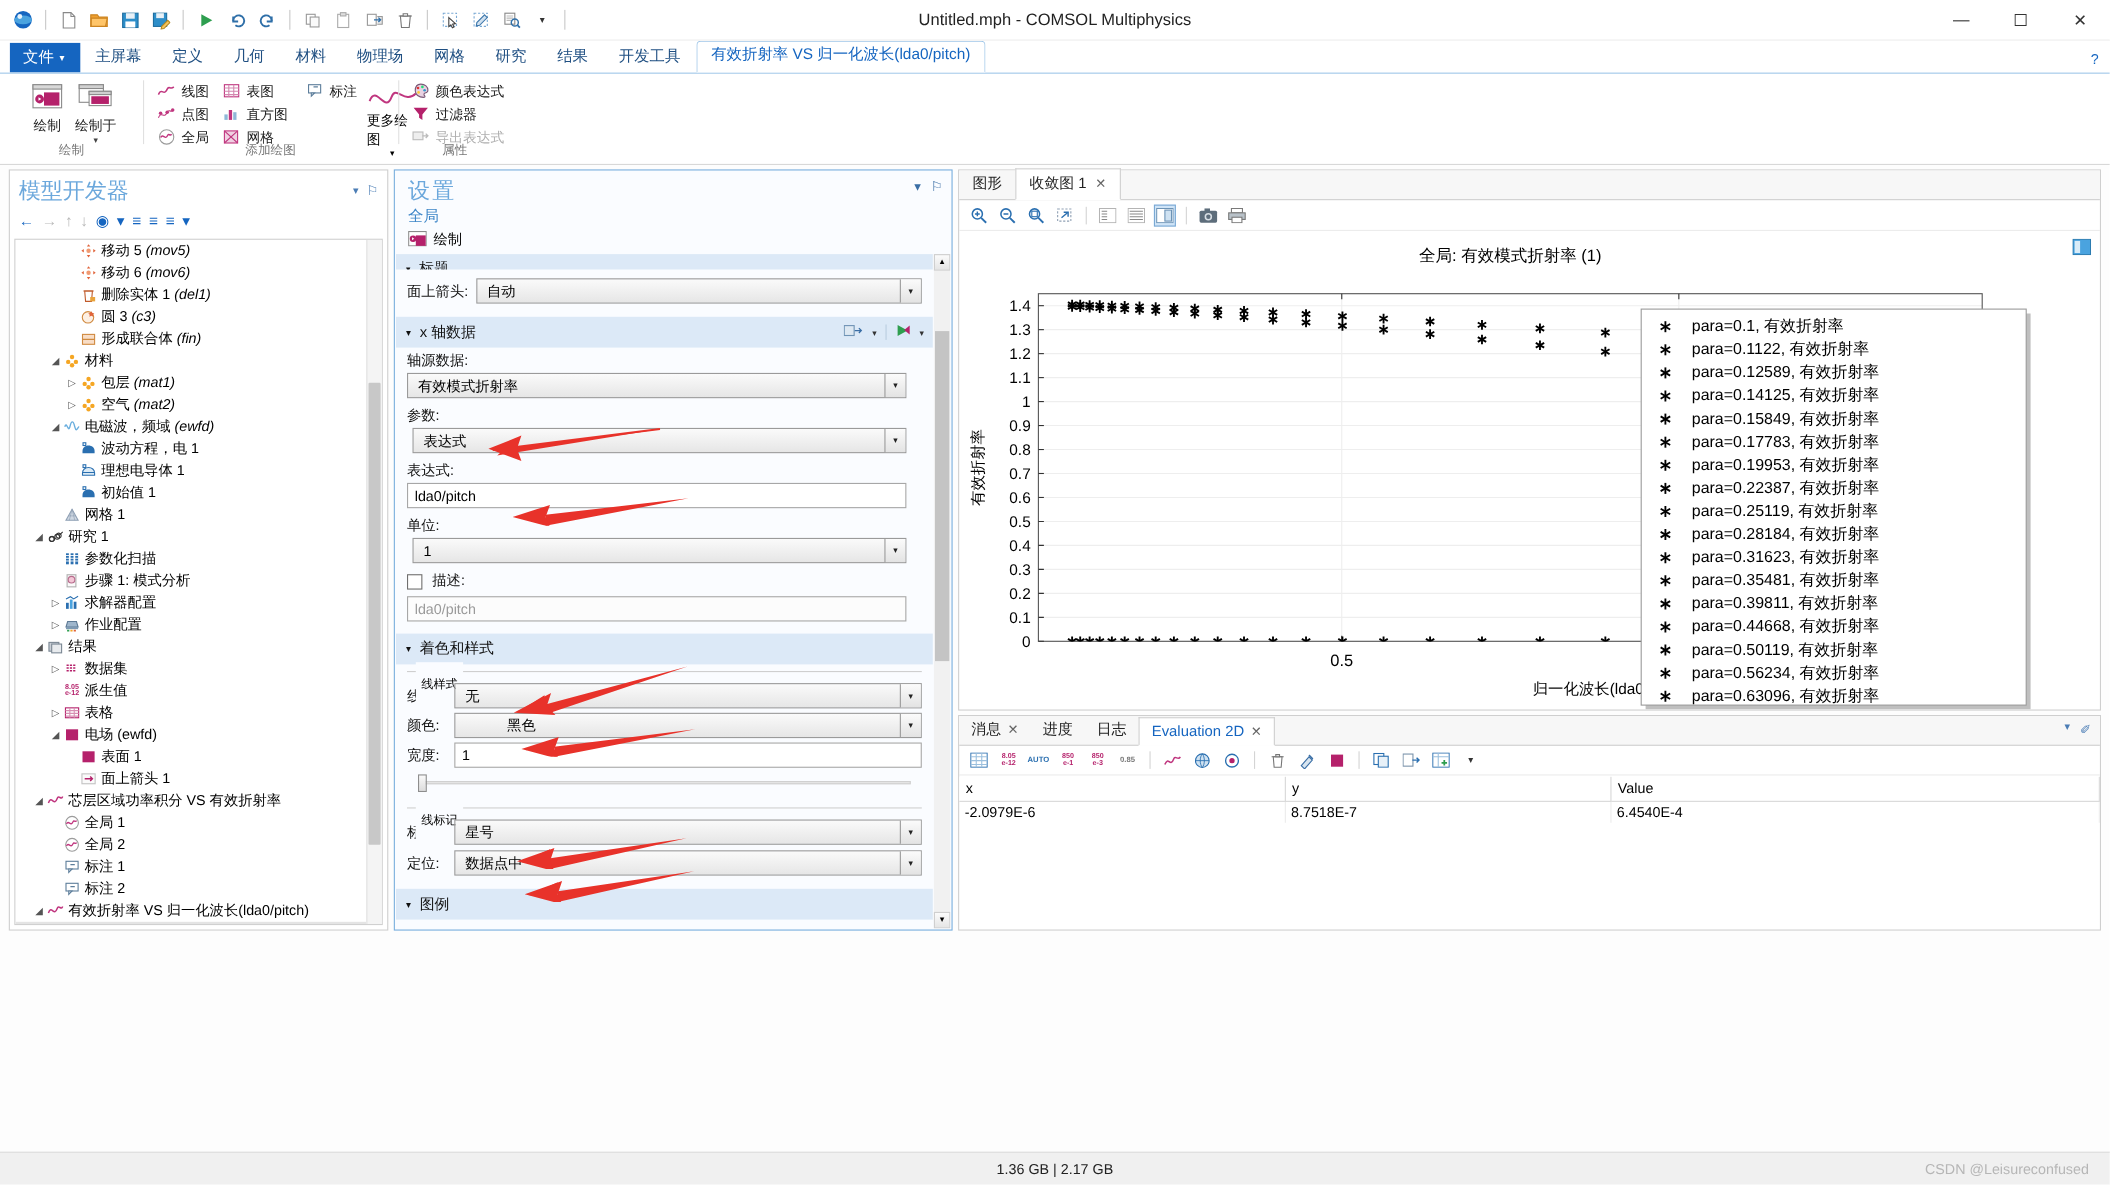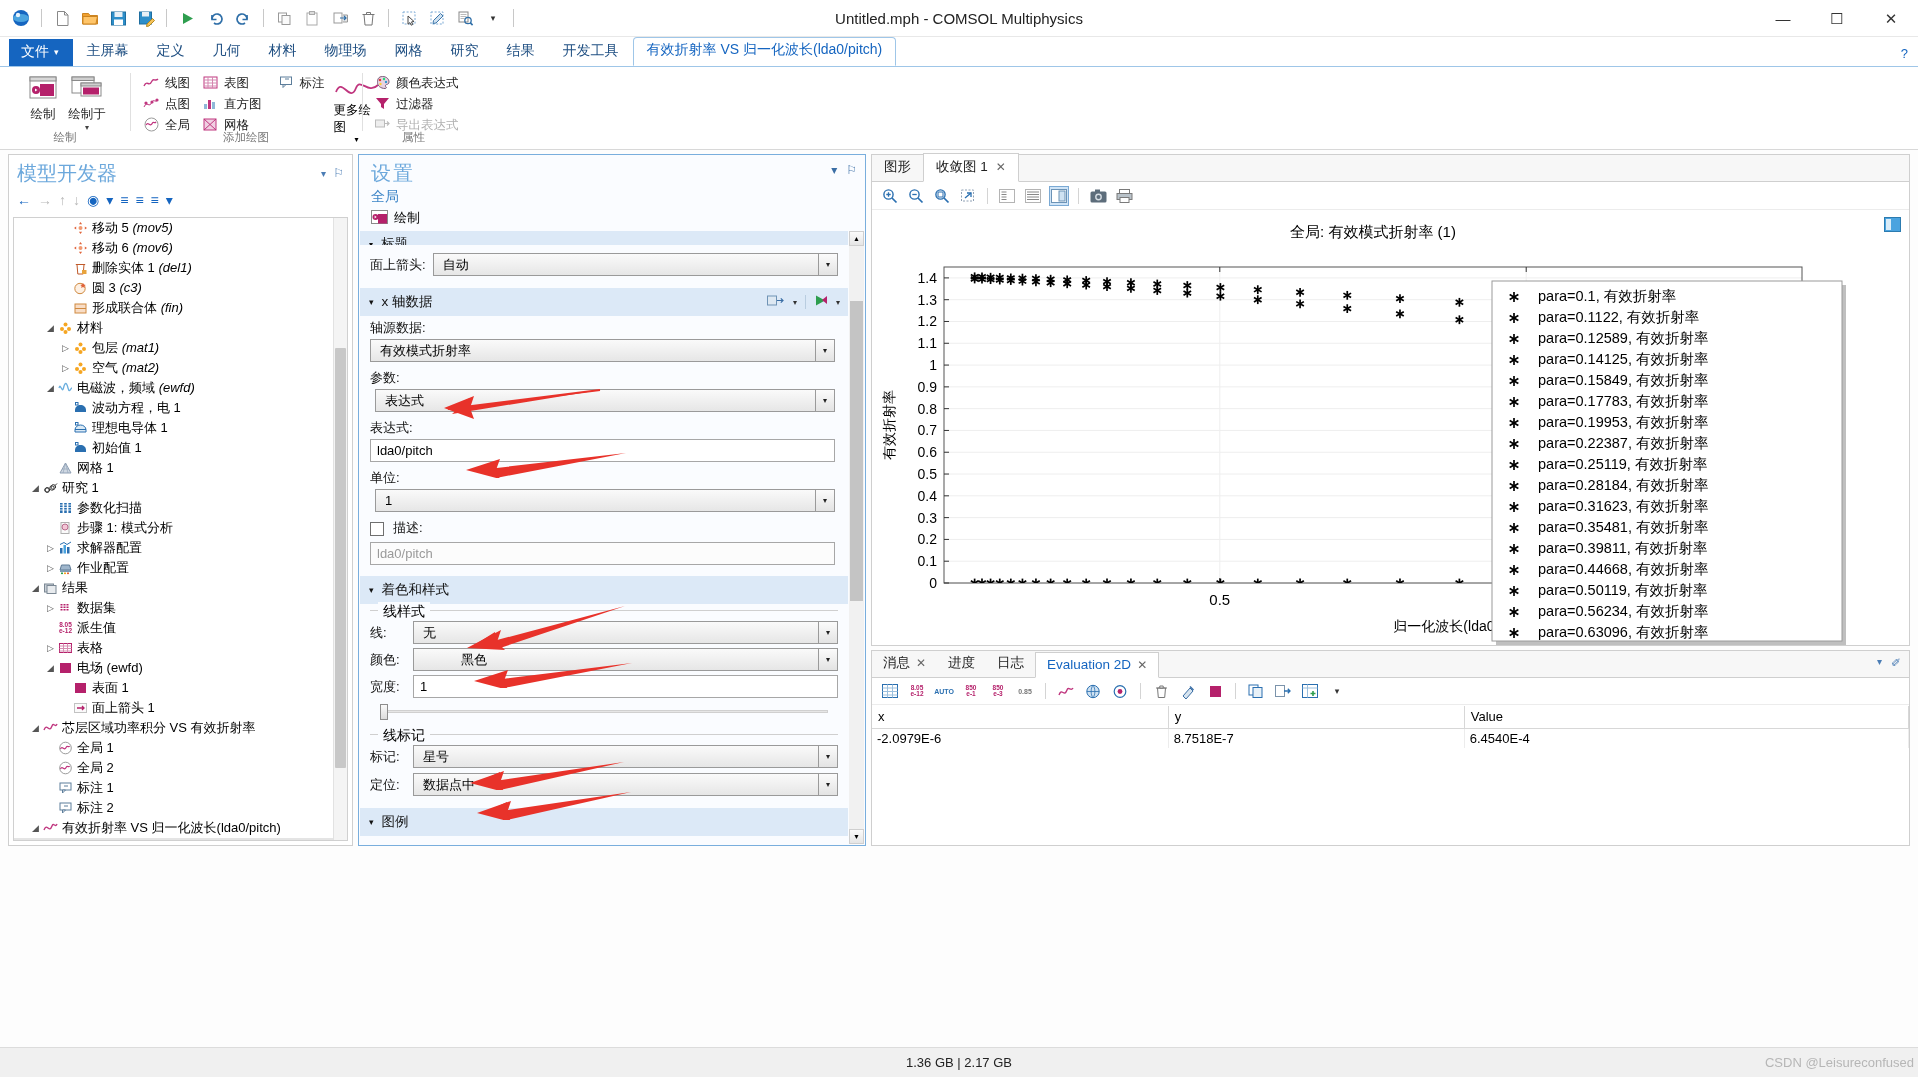--- a/index.html
+++ b/index.html
@@ -121,21 +121,21 @@
     position: absolute; top: 76px; left: 1px; right: 1px; bottom: 1px;
     overflow: hidden; background: #fafcff;
   }
   .st-scroll { position: absolute; right: 0; top: 0; bottom: 0; width: 15px; background: #f1f1f1; }
   .st-content { position: absolute; left: 0; top: 0; right: 16px; bottom: 0; }
   .sec-head {
     background: #dce9f7; height: 28px; display: flex; align-items: center;
     gap: 8px; padding-left: 9px; font-size: 13.5px; color: #111; position: relative;
   }
   .sec-head .right { position: absolute; right: 8px; display: flex; gap: 8px; align-items: center; }
-  .frow { padding: 3px 13px 0 10px; }
+  .frow { padding: 3px 24px 0 10px; }
   .flabel { font-size: 13px; color: #111; margin-bottom: 2px; }
   .frow-inline { display: flex; align-items: center; gap: 7px; padding: 3px 10px 0 10px; }
   .frow-inline .flabel { margin-bottom: 0; flex: 0 0 auto; min-width: 36px; }
   .combo {
     height: 23px; border: 1px solid #9a9a9a; background: linear-gradient(#fafafa,#e6e6e6);
     display: flex; align-items: center; padding-left: 9px; font-size: 13px; position: relative;
     width: 100%;
   }
   .combo .arw {
     position: absolute; right: 0; top: 0; bottom: 0; width: 19px;
@@ -146,21 +146,21 @@
     height: 23px; border: 1px solid #a7a7a7; background: #fff;
     display: flex; align-items: center; padding-left: 6px; font-size: 13px; width: 100%;
   }
   .txtin.ph { color: #9a9a9a; background: #fcfcfc; }
   .chkrow { display: flex; align-items: center; gap: 9px; padding: 7px 10px 3px 10px; }
   .chk { width: 14px; height: 14px; border: 1px solid #6f6f6f; background: #fff; }
   .fieldset {
     margin: 6px 10px 0 10px; border-top: 1px solid #cfcfcf; position: relative; padding-top: 10px;
   }
   .fieldset > .legend {
-    position: absolute; top: -9px; left: 8px; background: #fafcff; padding: 1px 5px; font-size: 14px;
+    position: absolute; top: -9px; left: 8px; background: #fafcff; padding: 12px 5px; font-size: 11px;
   }
   .slider { margin: 6px 10px 0; height: 16px; position: relative; }
   .slider .track { position: absolute; left: 0; right: 0; top: 6px; height: 3px; background: #e6e6e6; border: 1px solid #d0d0d0;}
   .slider .knob { position: absolute; left: 0; top: 0; width: 8px; height: 16px; background: linear-gradient(#fafafa,#dcdcdc); border: 1px solid #8d8d8d; }
 
   
   .graphics {
     position: absolute; left: 871px; top: 154px; width: 1039px; height: 492px;
     background: #fff; border: 1px solid #cfcfcf;
   }
@@ -189,21 +189,21 @@
     padding: 2px 6px; background: #fff; height: 22px;
   }
   .tbl td { border-right: 1px solid #ececec; padding: 1px 5px; height: 20px; }
 
   
   .statusbar {
     position: absolute; left: 0; bottom: 0; width: 1918px; height: 30px;
     background: #f0f0f0; border-top: 1px solid #dcdcdc; display: flex; align-items: center;
   }
   .mem { position: absolute; left: 50%; transform: translateX(-50%); font-size: 13px; color: #222; }
-  .watermark { position: absolute; right: 4px; font-size: 13px; color: #b6b6b6; }
+  .watermark { position: absolute; right: 19px; font-size: 13px; color: #b6b6b6; }
 
   .arrow { position: absolute; pointer-events: none; }
 </style>
 </head>
 <body>
 
 <div id="app">
 
   <div class="titlebar">
     <div class="qat">

